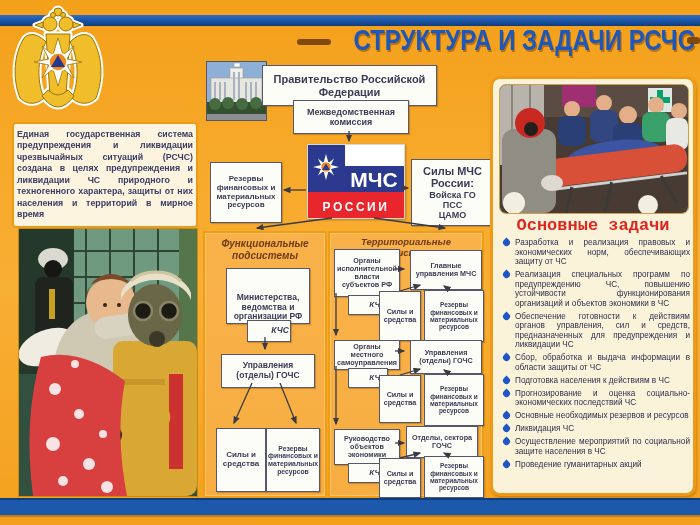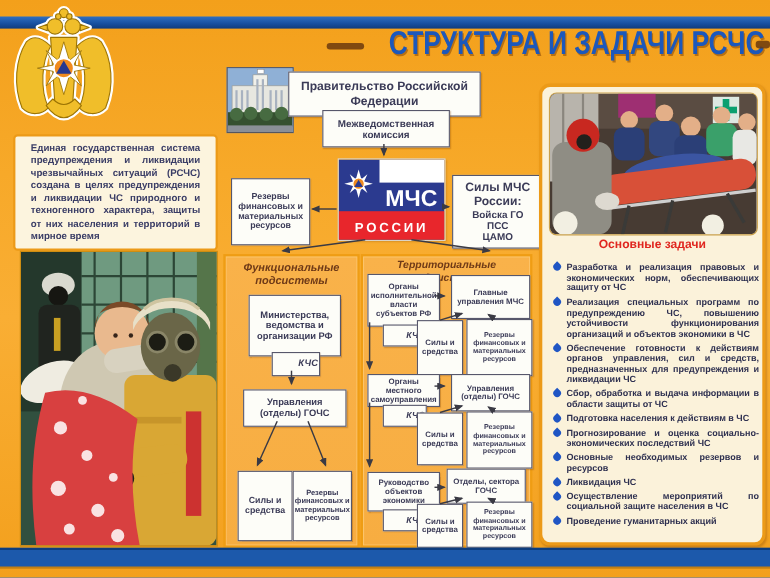--- a/index.html
+++ b/index.html
@@ -21,34 +21,34 @@
     display:flex;align-items:center;justify-content:center;text-align:center;
     font-weight:700;line-height:1.12;box-shadow:1px 1px 1px rgba(120,60,0,.3);padding:1px;}
   .kchs{font-style:italic;justify-content:flex-end;}
   
   .subpanel{position:absolute;background:linear-gradient(180deg,#f9b24a,#f7ad41);
     border:2px solid #ef9d14;box-shadow:inset 0 0 0 1px #fcc46a;}
   .ptitle{position:absolute;left:0;right:0;text-align:center;font-style:italic;
     font-weight:700;color:#6f3a17;line-height:1.15;}
   
   #intro{position:absolute;left:12px;top:122px;width:186px;height:106px;background:#fcf4de;
-    border:2px solid #ec9a18;border-radius:4px;padding:5px 14px;box-sizing:border-box;
+    border:2px solid #ec9a18;border-radius:4px;padding:5px 3px;box-sizing:border-box;
     font-size:8.8px;font-weight:700;color:#3a3d66;text-align:justify;line-height:1.3;}
   
   .photo{position:absolute;overflow:hidden;}
   #photo-left{left:18px;top:228px;width:178px;height:267px;border:1px solid #c98a10;}
   #gov-photo{left:206px;top:61px;width:59px;height:58px;border:1px solid #55565e;background:#8fb0d6;}
   
   #right-panel{position:absolute;left:490px;top:76px;width:206px;height:420px;background:#fbf2da;
     border:3px solid #ec9a18;border-radius:10px;box-sizing:border-box;box-shadow:1px 2px 2px rgba(120,60,0,.3);}
   #photo-right{left:6px;top:5px;width:188px;height:128px;border-radius:7px;border:1px solid #caa04a;}
   #tasks-title{position:absolute;left:0;right:0;top:137px;text-align:center;
-    font-size:11px;font-weight:800;color:#e0261f;}
+    font-size:17px;font-weight:800;color:#e0261f;font-family:Liberation Mono, monospace;}
   #tasks-list{position:absolute;left:9px;top:159px;width:188px;margin:0;padding:0;list-style:none;}
-  #tasks-list li{display:flex;margin-bottom:3.5px;font-size:8.2px;font-weight:700;color:#2e3050;
+  #tasks-list li{display:flex;margin-bottom:3.5px;font-size:8.2px;font-weight:400;color:#2e3050;
     text-align:justify;line-height:1.16;}
   .drop{flex:0 0 auto;width:7px;height:7px;background:#2056c4;border-radius:0 50% 50% 50%;
     transform:rotate(45deg);margin:1px 5px 0 1px;}
   
   #flag{left:307px;top:144px;width:96px;height:73px;border:1px solid #d8d8d8;
     box-shadow:1px 1px 2px rgba(100,50,0,.4);}
   
   #arrows{position:absolute;left:0;top:0;width:700px;height:525px;pointer-events:none;}
   svg text{font-family:"Liberation Sans",sans-serif;}
 </style>
@@ -206,21 +206,21 @@
   </div>
   <div class="box" style="left:411px;top:159px;width:79px;height:63px;flex-direction:column;font-size:9px;">
     <span style="font-size:11px;">Силы МЧС России:</span>
     <span>Войска ГО</span>
     <span>ПСС</span>
     <span>ЦАМО</span>
   </div>
 
   <div class="subpanel" style="left:203px;top:231px;width:120px;height:263px;">
     <div class="ptitle" style="top:5px;font-size:10px;padding:0 8px;">Функциональные подсистемы</div>
-    <div class="box" style="left:21px;top:35px;width:80px;height:52px;font-size:8.5px;">
+    <div class="box" style="left:21px;top:35px;width:80px;height:52px;font-size:8.5px;align-items:flex-end;">
       <span>Министерства, ведомства и организации РФ</span>
     </div>
     <div class="box kchs" style="left:42px;top:87px;width:40px;height:18px;font-size:8.5px;">
       <span>КЧС</span>
     </div>
     <div class="box" style="left:16px;top:121px;width:90px;height:30px;font-size:8.5px;">
       <span>Управления (отделы) ГОЧС</span>
     </div>
     <div class="box" style="left:11px;top:195px;width:46px;height:60px;font-size:8px;">
       <span>Силы и средства</span>

